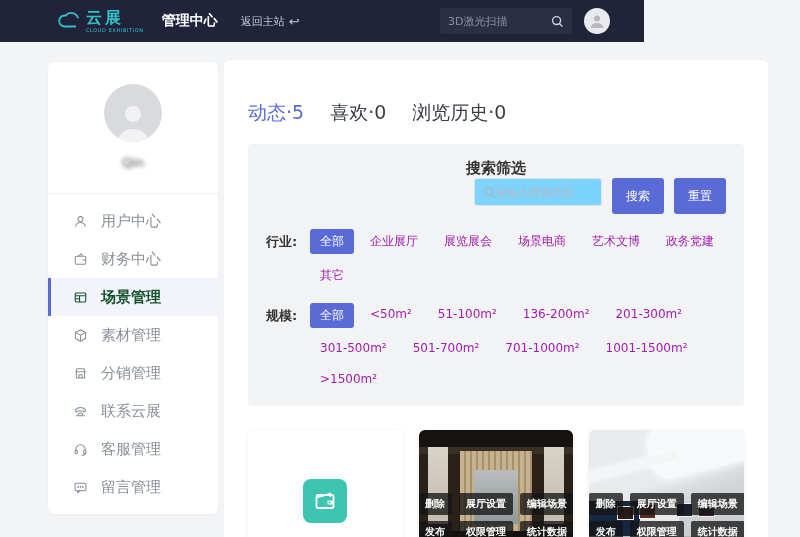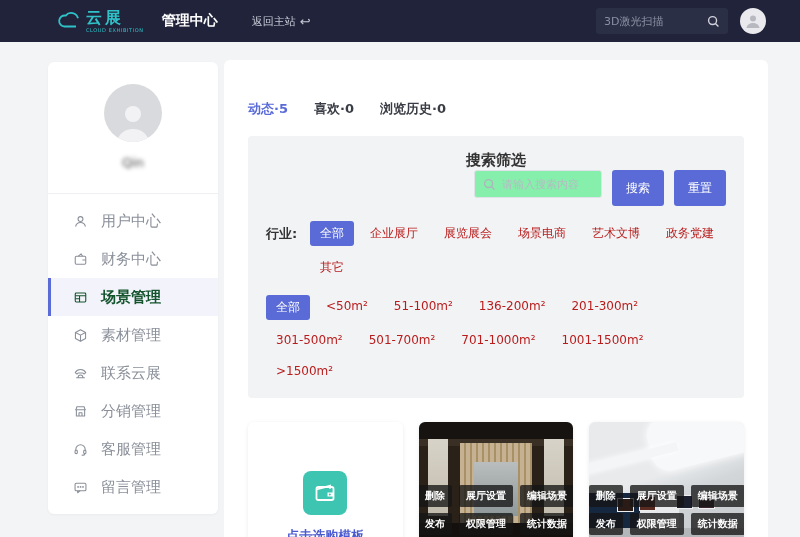--- a/index.html
+++ b/index.html
@@ -11,28 +11,28 @@
     --panel-bg:#f2f3f5;
     --text-dark:#333;
     --text-gray:#8a8f99;
     --text-light:#999;
   }
   *{margin:0;padding:0;box-sizing:border-box;}
   html,body{width:800px;height:537px;overflow:hidden;}
   body{font-family:"DejaVu Sans","Liberation Sans",sans-serif;background:var(--page-bg);position:relative;}
 
   
-  .topbar{position:absolute;left:0;top:0;width:800px;height:42px;background:var(--header-bg);display:flex;align-items:center;z-index:10;}
+  .topbar{position:absolute;left:0;top:0;width:644px;height:42px;background:var(--header-bg);display:flex;align-items:center;z-index:10;}
   .logo-wrap{display:flex;align-items:center;margin-left:56px;}
   .logo-cloud{width:26px;height:22px;margin-right:4px;}
   .logo-texts{display:flex;flex-direction:column;line-height:1;}
   .logo-title{color:var(--teal);font-size:16px;font-weight:bold;letter-spacing:3px;}
   .logo-sub{color:var(--teal);font-size:5px;letter-spacing:.6px;margin-top:2px;}
   .admin-title{color:#fff;font-size:14px;font-weight:bold;margin-left:18px;}
-  .back-link{color:#c7cad6;font-size:11px;margin-left:34px;display:flex;align-items:center;gap:4px;cursor:pointer;}
+  .back-link{color:#c7cad6;font-size:11px;margin-left:23px;display:flex;align-items:center;gap:4px;cursor:pointer;}
   .back-arrow{font-size:13px;color:#c7cad6;}
   .topbar-right{margin-left:auto;display:flex;align-items:flex-end;margin-right:34px;gap:12px;}
   .top-search{width:132px;height:26px;background:#2b2f45;border-radius:3px;display:flex;align-items:center;padding:0 8px;}
   .top-search input{flex:1;background:transparent;border:none;outline:none;color:#9a9eb2;font-size:11px;width:90px;font-family:inherit;}
   .top-search input::placeholder{color:#8b8fa3;}
   .top-avatar{width:26px;height:26px;border-radius:50%;background:#e9e9ee;display:flex;align-items:center;justify-content:center;overflow:hidden;}
 
   
   .sidebar{position:absolute;left:48px;top:62px;width:170px;height:452px;background:#fff;border-radius:6px;box-shadow:0 1px 3px rgba(0,0,0,.04);}
   .side-avatar{width:58px;height:58px;border-radius:50%;background:#d9dadd;margin:22px auto 0;display:flex;align-items:flex-end;justify-content:center;overflow:hidden;}
@@ -44,36 +44,36 @@
   .menu-item.active{color:#14532d;font-weight:bold;background:#f3f4fb;}
   .menu-item.active::before{content:"";position:absolute;left:0;top:0;bottom:0;width:3px;background:var(--accent);}
 
   
   .content{position:absolute;left:224px;top:60px;width:544px;height:520px;background:#fff;border-radius:6px;padding:22px 24px 0;}
   .page-tabs{display:flex;align-items:baseline;gap:18px;}
   .page-tab{font-size:15px;color:#a8abb3;cursor:pointer;}
   .page-tab.active{font-size:16px;font-weight:bold;color:var(--text-dark);position:relative;padding-bottom:10px;}
   .page-tab.active::after{content:"";position:absolute;left:1px;bottom:0;width:20px;height:3px;border-radius:2px;background:var(--accent);}
   .sub-tabs{display:flex;gap:26px;margin-top:18px;}
-  .sub-tab{font-size:13px;color:#3a3d45;font-weight:bold;cursor:pointer;}
+  .sub-tab{font-size:19px;color:#3a3d45;font-weight:normal;cursor:pointer;}
   .sub-tab.active{color:var(--accent);}
 
   
   .filter-panel{margin-top:18px;background:var(--panel-bg);border-radius:4px;padding:15px 18px 16px;}
   .filter-head{display:flex;align-items:center;flex-direction:column;}
   .filter-title{font-size:15px;font-weight:bold;color:var(--text-dark);}
   .filter-controls{margin-left:auto;display:flex;gap:10px;}
-  .filter-search{width:128px;height:28px;background:#86efac;border:1px solid #dfe2e8;border-radius:3px;display:flex;align-items:center;padding:0 8px;gap:6px;}
+  .filter-search{width:128px;height:28px;background:#7dd3fc;border:1px solid #dfe2e8;border-radius:3px;display:flex;align-items:center;padding:0 8px;}
   .filter-search input{border:none;outline:none;font-size:11px;color:#666;width:86px;background:transparent;font-family:inherit;}
   .filter-search input::placeholder{color:#b6bac2;}
   .btn{height:36px;padding:0 14px;background:var(--accent);color:#fff;border:none;border-radius:3px;font-size:12px;cursor:pointer;font-family:inherit;}
   .filter-row{display:flex;margin-top:15px;}
   .filter-label{width:44px;flex:0 0 44px;font-size:13px;font-weight:bold;color:var(--text-dark);padding-top:4px;}
   .chips{display:flex;flex-wrap:wrap;column-gap:6px;row-gap:9px;}
-  .chip{font-size:12px;color:#b91c1c;padding:4px 10px;border-radius:3px;cursor:pointer;white-space:nowrap;}
+  .chip{font-size:12px;color:#a21caf;padding:4px 10px;border-radius:3px;cursor:pointer;white-space:nowrap;}
   .chip.active{background:var(--accent);color:#fff;}
 
   
   .cards{margin-top:24px;display:grid;grid-template-columns:repeat(3,1fr);gap:16px;}
   .card{height:172px;background:#fff;border-radius:6px;box-shadow:0 1px 4px rgba(0,0,0,.08);overflow:hidden;position:relative;}
   .buy-card{display:flex;flex-direction:column;align-items:center;justify-content:center;cursor:pointer;}
   .buy-icon{width:44px;height:44px;border-radius:8px;background:var(--teal-green);display:flex;align-items:center;justify-content:center;}
   .buy-label{margin-top:12px;font-size:13px;font-weight:bold;color:#4a5ad0;}
 
   .scene-img{height:118px;position:relative;overflow:hidden;}
@@ -166,32 +166,32 @@
       </div>
       <div class="menu-item">
         <svg viewBox="0 0 16 16" fill="none" stroke="currentColor" stroke-width="1.15" stroke-linejoin="round">
           <path d="M8 1.8 13.4 4.7v6.6L8 14.2 2.6 11.3V4.7z"></path>
           <path d="M2.6 4.7 8 7.6l5.4-2.9M8 7.6v6.6"></path>
         </svg>
         <span>素材管理</span>
       </div>
       <div class="menu-item">
         <svg viewBox="0 0 16 16" fill="none" stroke="currentColor" stroke-width="1.15" stroke-linejoin="round">
-          <path d="M2.4 7C3.8 4.6 5.8 3.8 8 3.8S12.2 4.6 13.6 7l-1.8 1.6-1.4-1.2H5.6L4.2 8.6z"></path>
-          <path d="M3.4 12.6h9.2M5.4 12.6c0-1.8 1-3 2.6-3s2.6 1.2 2.6 3"></path>
-        </svg>
-        <span>联系云展</span>
-      </div>
-      <div class="menu-item">
-        <svg viewBox="0 0 16 16" fill="none" stroke="currentColor" stroke-width="1.15" stroke-linejoin="round">
           <path d="M3.2 6.2 4 3h8l.8 3.2"></path>
           <path d="M2.4 6.2h11.2M3.6 6.2v6.6h8.8V6.2"></path>
           <path d="M6.4 12.8V9.4h3.2v3.4"></path>
         </svg>
         <span>分销管理</span>
+      </div>
+      <div class="menu-item">
+        <svg viewBox="0 0 16 16" fill="none" stroke="currentColor" stroke-width="1.15" stroke-linejoin="round">
+          <path d="M2.4 7C3.8 4.6 5.8 3.8 8 3.8S12.2 4.6 13.6 7l-1.8 1.6-1.4-1.2H5.6L4.2 8.6z"></path>
+          <path d="M3.4 12.6h9.2M5.4 12.6c0-1.8 1-3 2.6-3s2.6 1.2 2.6 3"></path>
+        </svg>
+        <span>联系云展</span>
       </div>
       <div class="menu-item">
         <svg viewBox="0 0 16 16" fill="none" stroke="currentColor" stroke-width="1.15" stroke-linejoin="round">
           <path d="M3 9.2V8a5 5 0 0 1 10 0v1.2"></path>
           <rect x="2.2" y="8.8" width="2.4" height="3.6" rx="1"></rect>
           <rect x="11.4" y="8.8" width="2.4" height="3.6" rx="1"></rect>
           <path d="M12.6 12.4c0 1.4-1.6 1.8-3.4 1.8"></path>
         </svg>
         <span>客服管理</span>
       </div>
@@ -235,20 +235,21 @@
             <span class="chip active">全部</span>
             <span class="chip">企业展厅</span>
             <span class="chip">展览展会</span>
             <span class="chip">场景电商</span>
             <span class="chip">艺术文博</span>
             <span class="chip">政务党建</span>
             <span class="chip">其它</span>
           </div>
         </div>
         <div class="filter-row">
+          <span class="filter-label">规模:</span>
                  <div class="chips">
             <span class="chip active">全部</span>
             <span class="chip">&lt;50m²</span>
             <span class="chip">51-100m²</span>
             <span class="chip">136-200m²</span>
             <span class="chip">201-300m²</span>
             <span class="chip">301-500m²</span>
             <span class="chip">501-700m²</span>
             <span class="chip">701-1000m²</span>
             <span class="chip">1001-1500m²</span>

